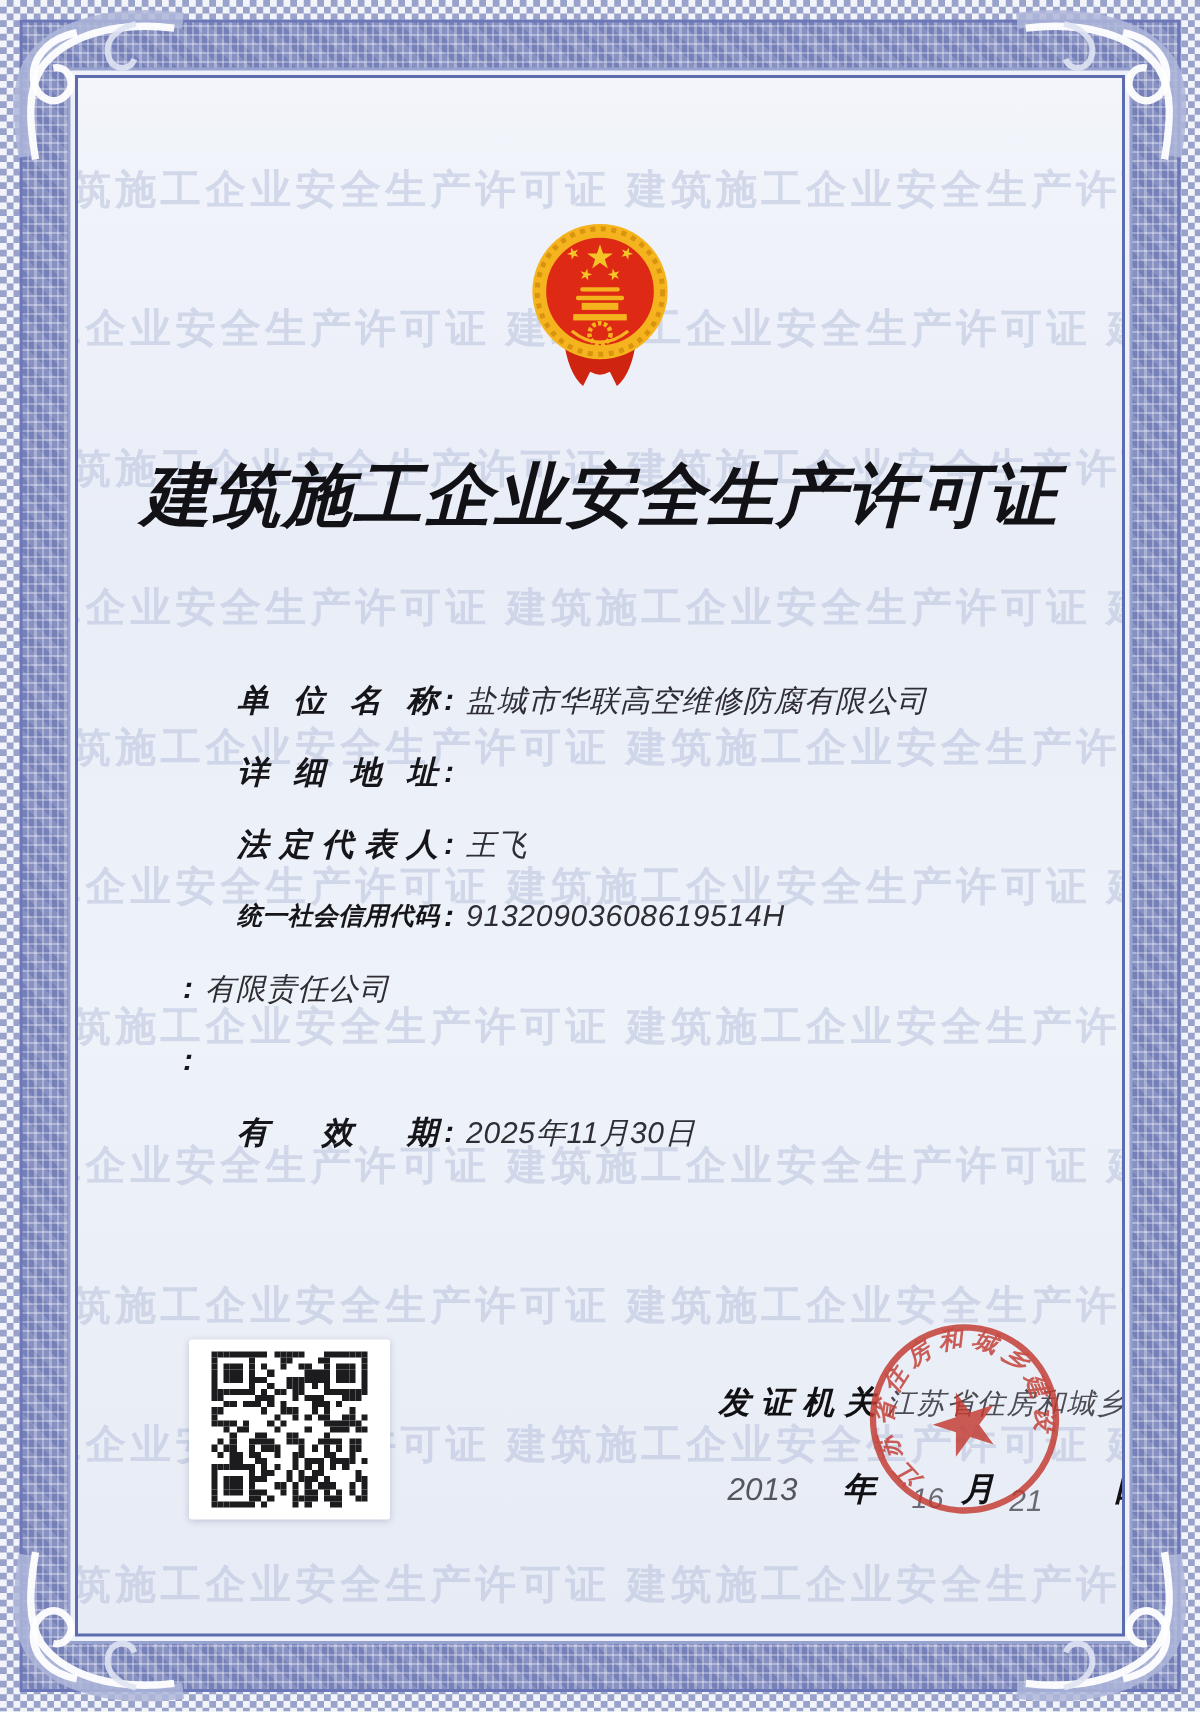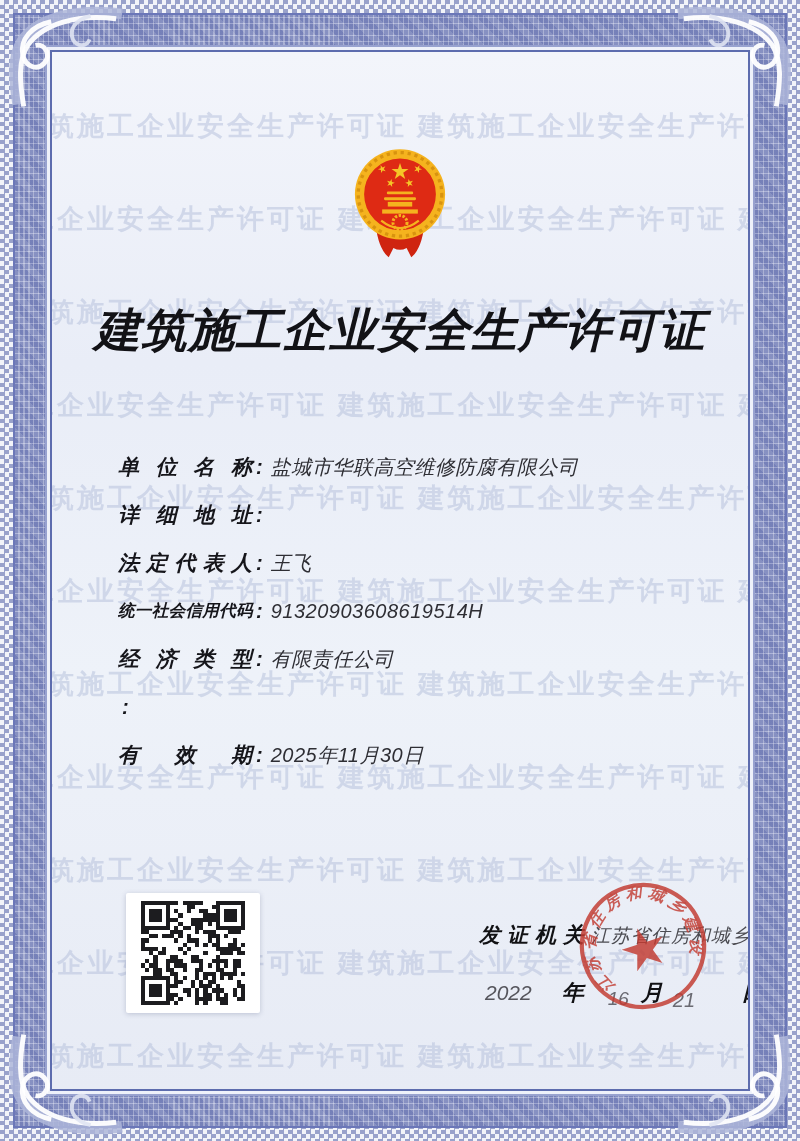--- a/index.html
+++ b/index.html
@@ -59,21 +59,21 @@
     position:absolute;top:248px;left:0;width:100%;
     text-align:center;margin:0;
     font-size:46px;font-weight:900;letter-spacing:1px;color:#121216;
   }
 
   .fields{position:absolute;left:66px;top:391px;right:40px;}
   .row{display:flex;align-items:center;height:48px;}
   .row .label{
     display:inline-block;width:134px;
     font-size:21px;font-weight:700;color:#15151a;
-    text-align:justify;text-align-last:justify;text-justify:inter-character;
+    text-align:justify;text-align-last:justify;text-justify:inter-character;margin-left:40px;
   }
   .row.compact .label{font-size:16.5px;letter-spacing:-.5px;}
   .row .colon{font-size:20px;font-weight:700;color:#15151a;margin:0 8px 0 4px;}
   .row .value{font-size:20px;color:#2e2e34;letter-spacing:.5px;}
 
   .qr-box{
     position:absolute;left:74px;top:841px;width:134px;height:120px;
     background:#ffffff;border-radius:2px;
     box-shadow:0 1px 5px rgba(60,70,110,.25);
     display:flex;align-items:center;justify-content:center;
@@ -188,21 +188,20 @@
           <span class="label">法定代表人</span>
           <span class="colon">:</span>
           <span class="value">王飞</span>
         </div>
         <div class="row compact">
           <span class="label">统一社会信用代码</span>
           <span class="colon">:</span>
           <span class="value">91320903608619514H</span>
         </div>
         <div class="row">
-          <span class="label">经济类型</span>
           <span class="colon">:</span>
           <span class="value">有限责任公司</span>
         </div>
         <div class="row">
           <span class="colon">:</span>
         </div>
         <div class="row">
           <span class="label">有效期</span>
           <span class="colon">:</span>
           <span class="value">2025年11月30日</span>
@@ -838,21 +837,21 @@
             <i></i>
           </div>
       </div>
 
       <div class="issuer-line">
         <span class="issuer-label">发证机关</span>
         <span class="issuer-value">江苏省住房和城乡建设厅</span>
       </div>
 
       <div class="date-line">
-        <span class="date-num d-year">2022</span>
+        <span class="date-num d-year">2013</span>
         <span class="date-unit">年</span>
         <span class="date-num d-month-num">16</span>
         <span class="date-unit">月</span>
         <span class="date-num d-day-num">21</span>
         <span class="date-unit d-day-unit">日</span>
       </div>
 
       <svg class="seal" viewBox="0 0 140 140">
         <defs>
           <polygon id="sealStar" points="0,-10 2.25,-3.09 9.51,-3.09 3.63,1.18 5.88,8.09 0,3.82 -5.88,8.09 -3.63,1.18 -9.51,-3.09 -2.25,-3.09"></polygon>

